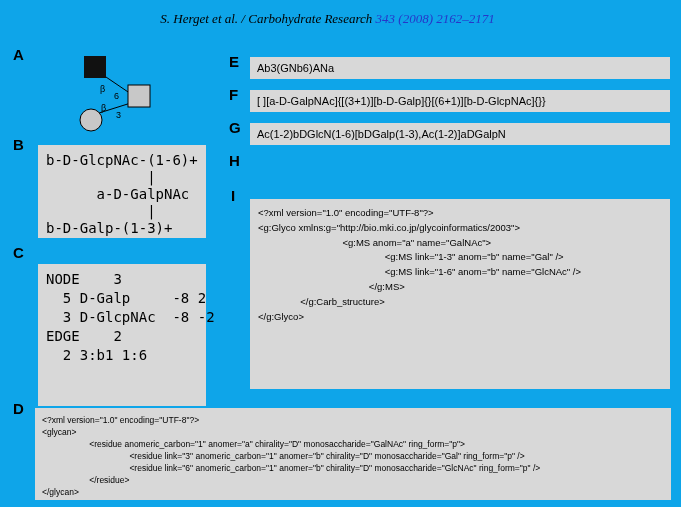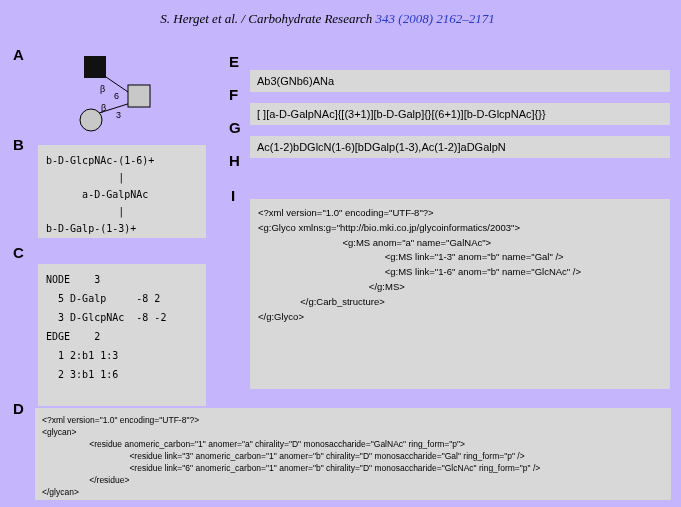--- a/index.html
+++ b/index.html
@@ -1,43 +1,43 @@
 <!DOCTYPE html>
 <html><head>
 <meta charset="utf-8">
 <style>
   * { margin:0; padding:0; box-sizing:border-box; }
   html,body { background:#ffffff; }
   body { font-family:"Liberation Sans", sans-serif; }
-  .page { position:relative; width:681px; height:507px; background:#c4b5fd; overflow:hidden; }
+  .page { position:relative; width:681px; height:507px; background:#0ea5e9; overflow:hidden; }
 
   .running-head {
     position:absolute; top:11px; left:0; width:655px; text-align:center;
     font-family:"Liberation Serif","DejaVu Serif",serif; font-style:italic;
     font-size:13px; color:#000;
   }
   .running-head .cite-blue { color:#2637c9; }
 
   .panel-label {
     position:absolute; font-weight:bold; font-size:15px; color:#000;
     font-family:"Liberation Sans",sans-serif;
   }
 
   .gray-box { position:absolute; background:#d8d8d8; }
 
   .mono-line {
     white-space:pre; font-family:"DejaVu Sans Mono",monospace;
-    font-size:10px; color:#000;
+    font-size:14px; color:#000;
   }
   .box-b { left:38px; top:145px; width:168px; height:93px; padding:7px 0 0 8px; }
   .box-b .mono-line { line-height:17px; }
   .box-c { left:38px; top:264px; width:168px; height:142px; padding:6px 0 0 8px; }
   .box-c .mono-line { line-height:19px; }
 
-  .bar { position:absolute; left:250px; width:420px; height:22px; background:#d8d8d8;margin-top:13px; }
+  .bar { position:absolute; left:250px; width:420px; height:22px; background:#d8d8d8; }
   .bar-text {
     display:block; font-size:11px; line-height:22px; padding-left:7px;
     white-space:pre; color:#000;
   }
 
   .xml-line { white-space:pre; color:#000; font-family:"Liberation Sans",sans-serif; }
   .box-i { left:250px; top:199px; width:420px; height:190px; padding:7px 0 0 8px; }
   .box-i .xml-line { font-size:9.5px; line-height:14.8px; }
   .box-d { left:35px; top:408px; width:636px; height:92px; padding:6px 0 0 7px; }
   .box-d .xml-line { font-size:8.5px; line-height:12px; }
@@ -75,21 +75,20 @@
     <div class="mono-line">            |</div>
     <div class="mono-line">b-D-Galp-(1-3)+</div>
   </div>
 
   <div class="panel-label" style="left:13px; top:244px;">C</div>
   <div class="gray-box box-c">
     <div class="mono-line">NODE    3</div>
     <div class="mono-line">  5 D-Galp     -8 2</div>
     <div class="mono-line">  3 D-GlcpNAc  -8 -2</div>
     <div class="mono-line">EDGE    2</div>
-    <div class="mono-line">  1 2:b1 1:3</div>
     <div class="mono-line">  2 3:b1 1:6</div>
   </div>
 
   <div class="panel-label" style="left:229px; top:53px;">E</div>
   <div class="bar" style="top:57px;">
     <span class="bar-text">Ab3(GNb6)ANa</span>
   </div>
 
   <div class="panel-label" style="left:229px; top:86px;">F</div>
   <div class="bar" style="top:90px;">

